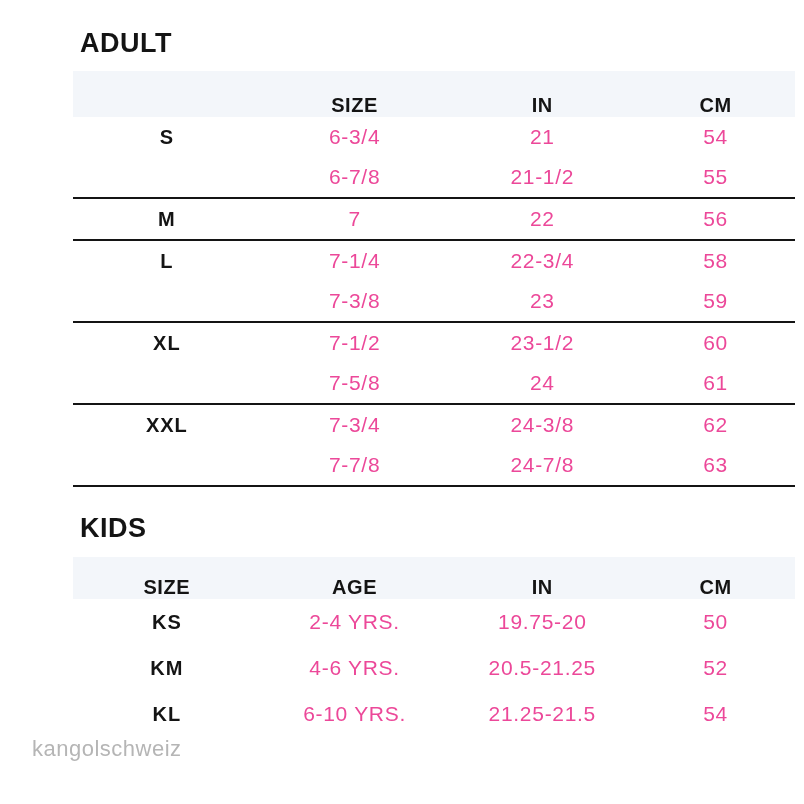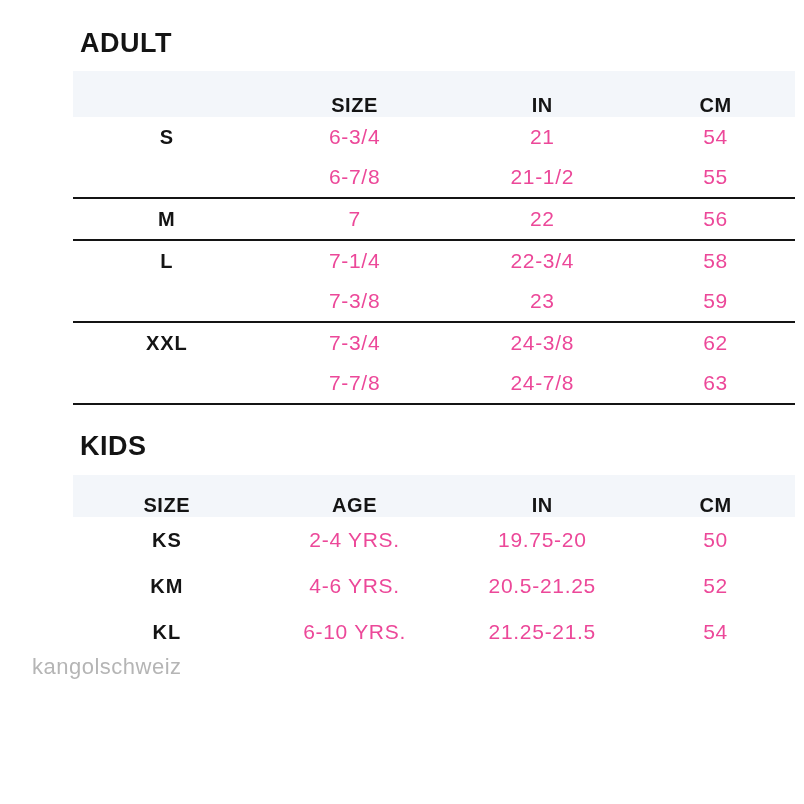--- a/index.html
+++ b/index.html
@@ -123,20 +123,34 @@
         <div class="td c4">58</div>
       </div>
       <div class="trow">
         <div class="td c1 label"></div>
         <div class="td c2">7-3/8</div>
         <div class="td c3">23</div>
         <div class="td c4">59</div>
       </div>
     </div>
 
+    <div class="tgroup">
+      <div class="trow">
+        <div class="td c1 label">XL</div>
+        <div class="td c2">7-1/2</div>
+        <div class="td c3">23-1/2</div>
+        <div class="td c4">60</div>
+      </div>
+      <div class="trow">
+        <div class="td c1 label"></div>
+        <div class="td c2">7-5/8</div>
+        <div class="td c3">24</div>
+        <div class="td c4">61</div>
+      </div>
+    </div>
 
     <div class="tgroup">
       <div class="trow">
         <div class="td c1 label">XXL</div>
         <div class="td c2">7-3/4</div>
         <div class="td c3">24-3/8</div>
         <div class="td c4">62</div>
       </div>
       <div class="trow">
         <div class="td c1 label"></div>

